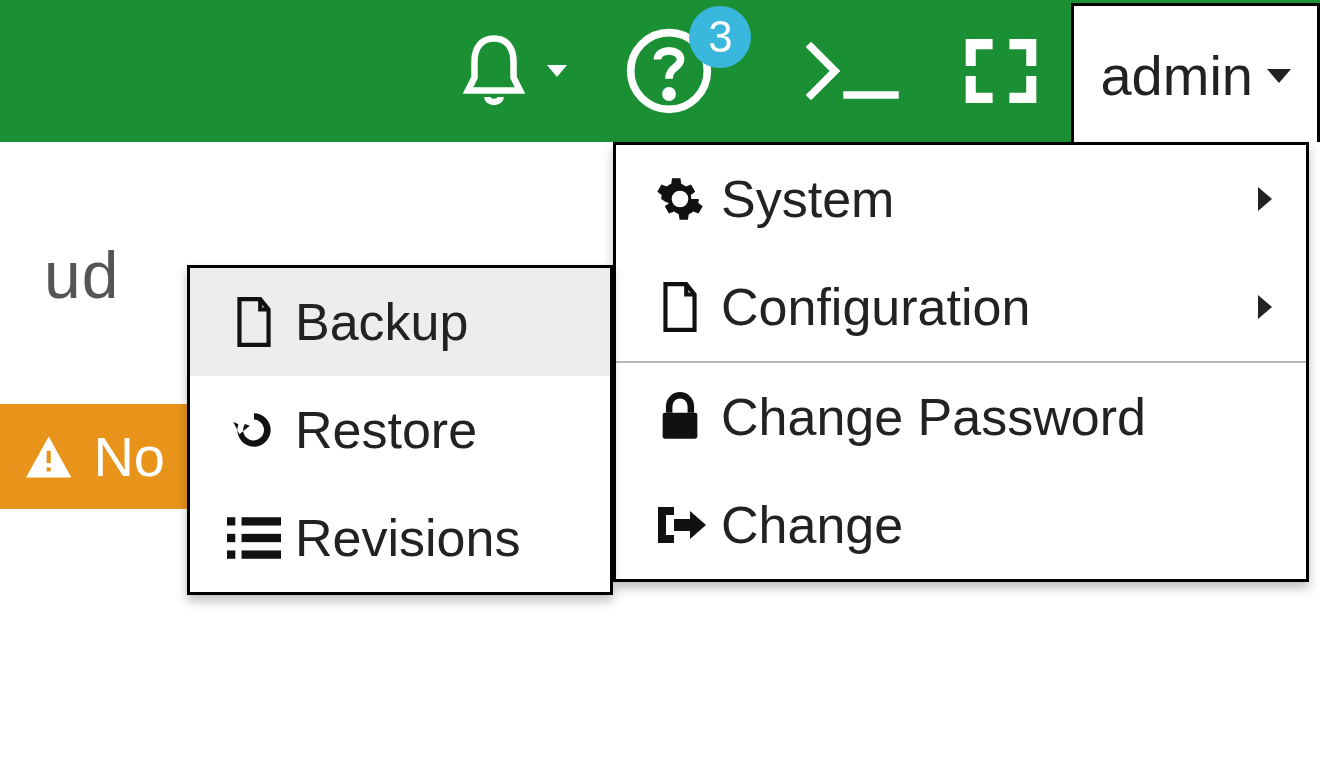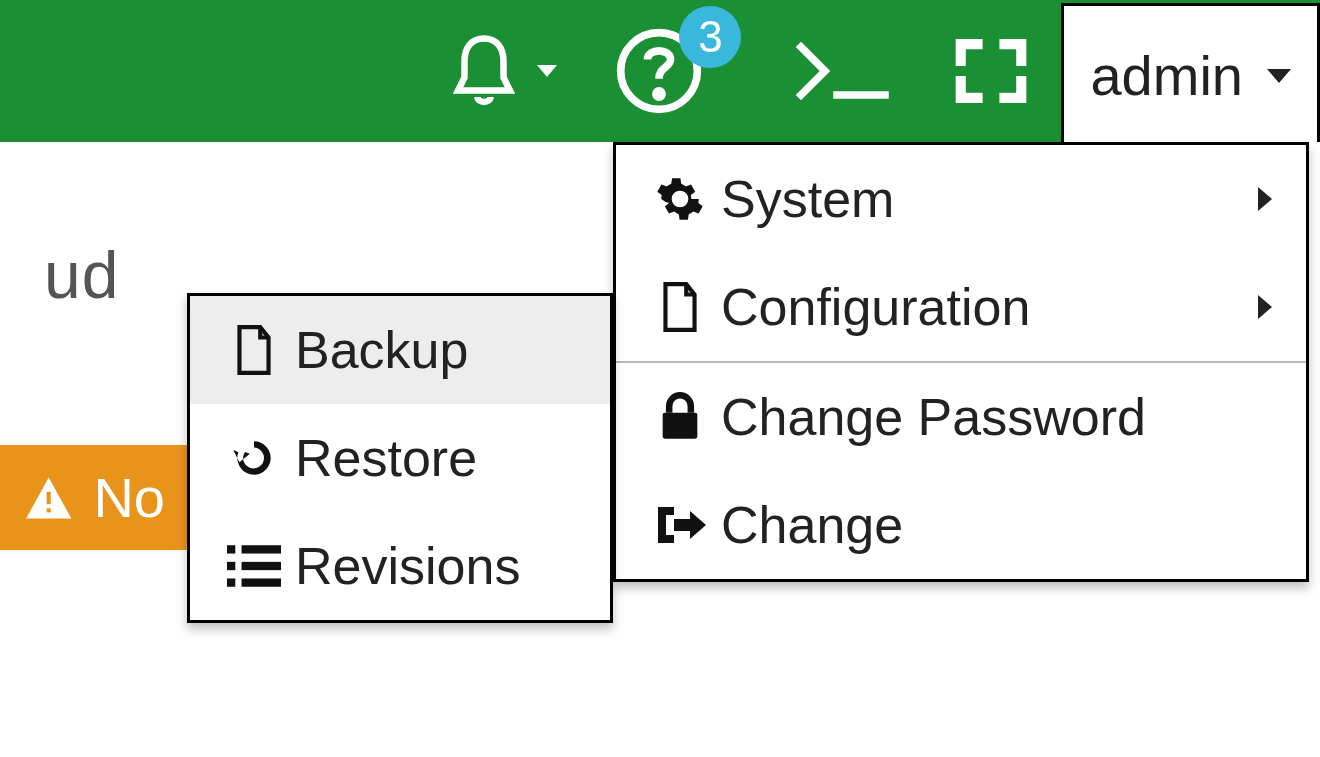--- a/index.html
+++ b/index.html
@@ -57,21 +57,21 @@
     font-weight: 400;
   }
   .user-tab {
     background: #fff;
     border: 3px solid #000;
     border-bottom: none;
     height: 100%;
     display: flex;
     align-items: center;
     padding: 2px 26px;
-    gap: 24px;
+    gap: 14px;
     color: #222;
     font-size: 56px;
     position: relative;
     top: 3px;
   }
   .caret-down-dark {
     width: 0; height: 0;
     border-left: 12px solid transparent;
     border-right: 12px solid transparent;
     border-top: 14px solid #222;
@@ -96,40 +96,38 @@
     top: 262px;
     background: #e8941b;
     color: #fff;
     padding: 20px 24px;
     font-size: 56px;
     display: flex;
     align-items: center;
     gap: 20px;
     width: 189px;
     overflow: hidden;
-    margin-top: 41px;
   }
   .menu {
     position: absolute;
     background: #fff;
     border: 3px solid #000;
     box-shadow: 0 6px 10px rgba(0,0,0,0.25);
     font-size: 52px;
     color: #222;
   }
   .user-menu {
     top: 142px;
     right: 11px;
     width: 696px;
   }
   .config-submenu {
     top: 265px;
     left: 187px;
     width: 426px;
-    margin-top: 28px;
   }
   .menu-item {
     display: flex;
     align-items: center;
     padding: 24px 34px;
     gap: 11px;
     cursor: pointer;
     white-space: nowrap;
   }
   .menu-item.hover { background: #ededed; }

